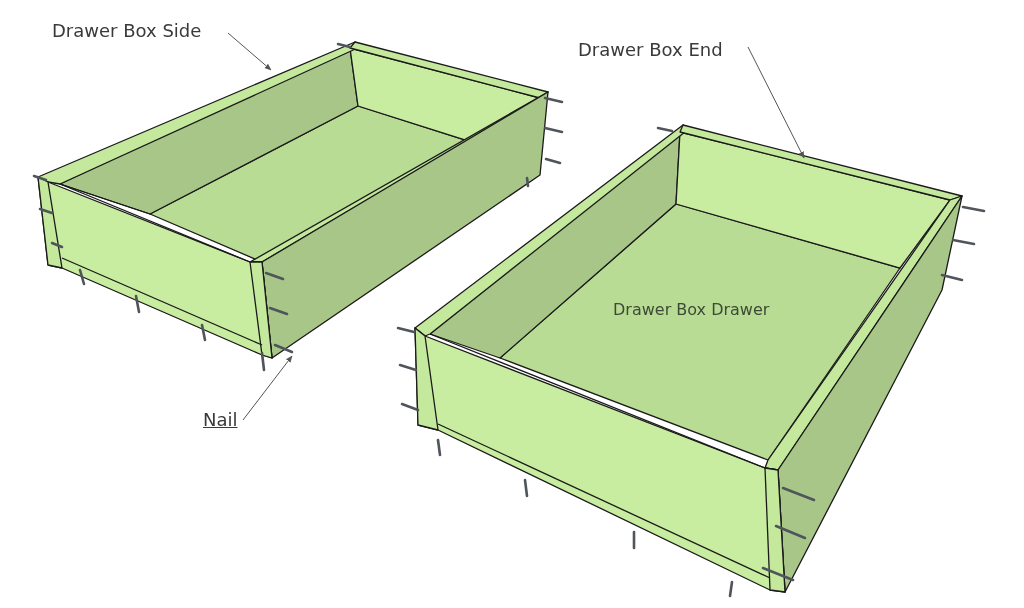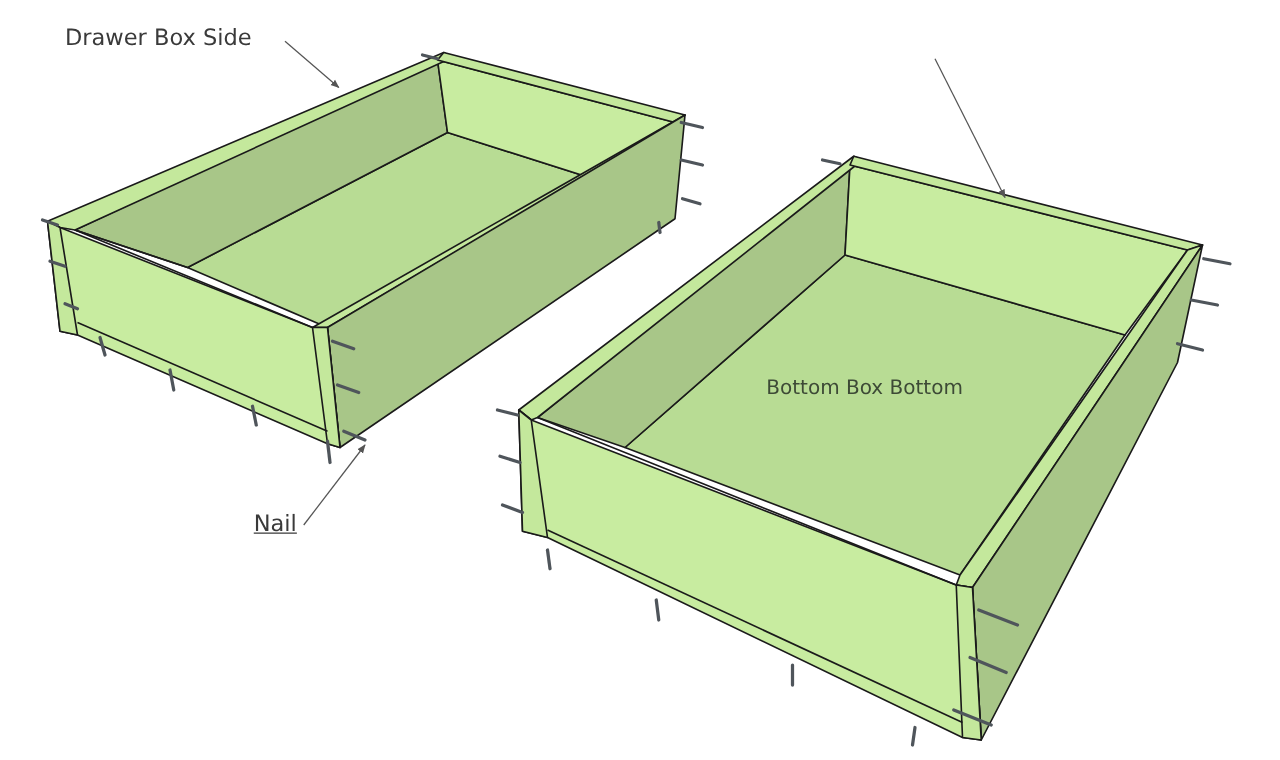--- a/index.html
+++ b/index.html
@@ -115,15 +115,16 @@
     </g>
 
     <g stroke="#555555" stroke-width="1" fill="none">
       <line x1="228" y1="33" x2="271" y2="70" marker-end="url(#arrow)"></line>
       <line x1="748" y1="47" x2="804" y2="158" marker-end="url(#arrow)"></line>
       <line x1="243" y1="420" x2="292" y2="356" marker-end="url(#arrow)"></line>
     </g>
   </svg>
 
   <div class="label" style="left:52px; top:22px;">Drawer Box Side</div>
-  <div class="label inner" style="left:613px; top:302px;">Bottom Box Bottom</div>
+  <div class="label" style="left:578px; top:41px;">Drawer Box End</div>
+  <div class="label inner" style="left:613px; top:302px;">Drawer Box Drawer</div>
   <div class="label" style="left:203px; top:411px;text-decoration:underline;">Nail</div>
 </div>
 
 </body></html>

